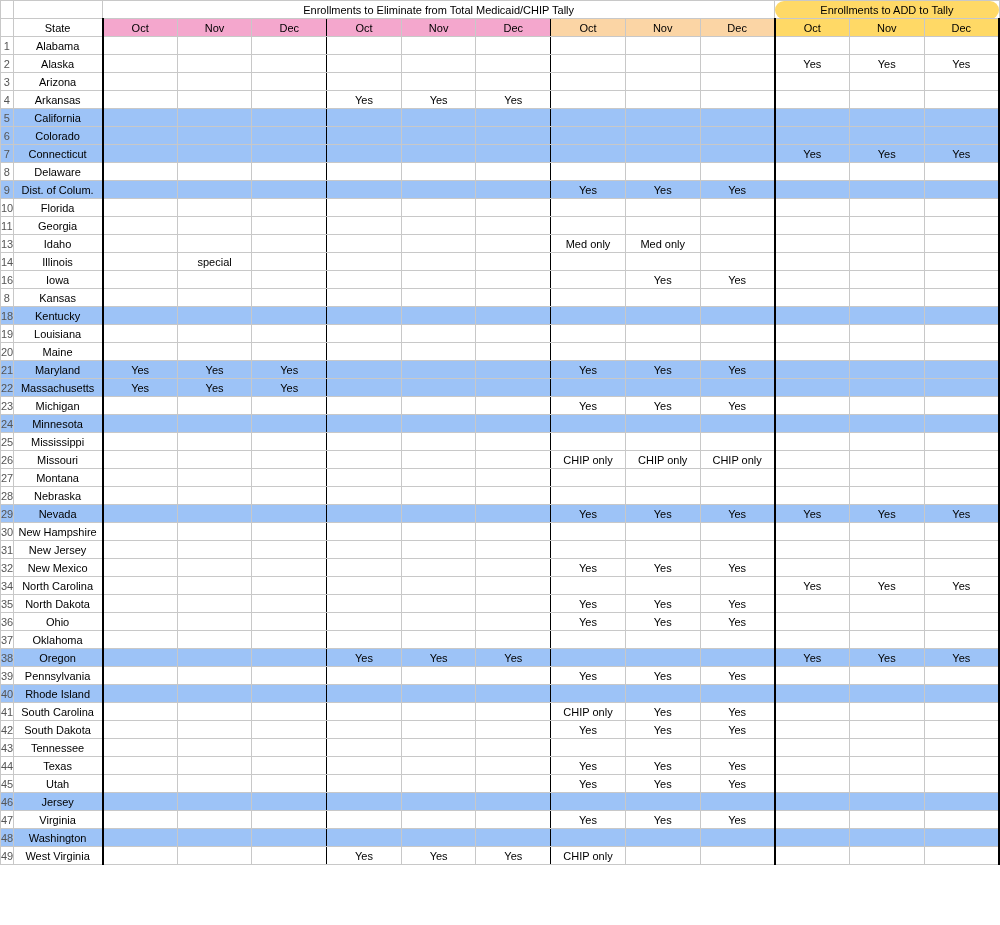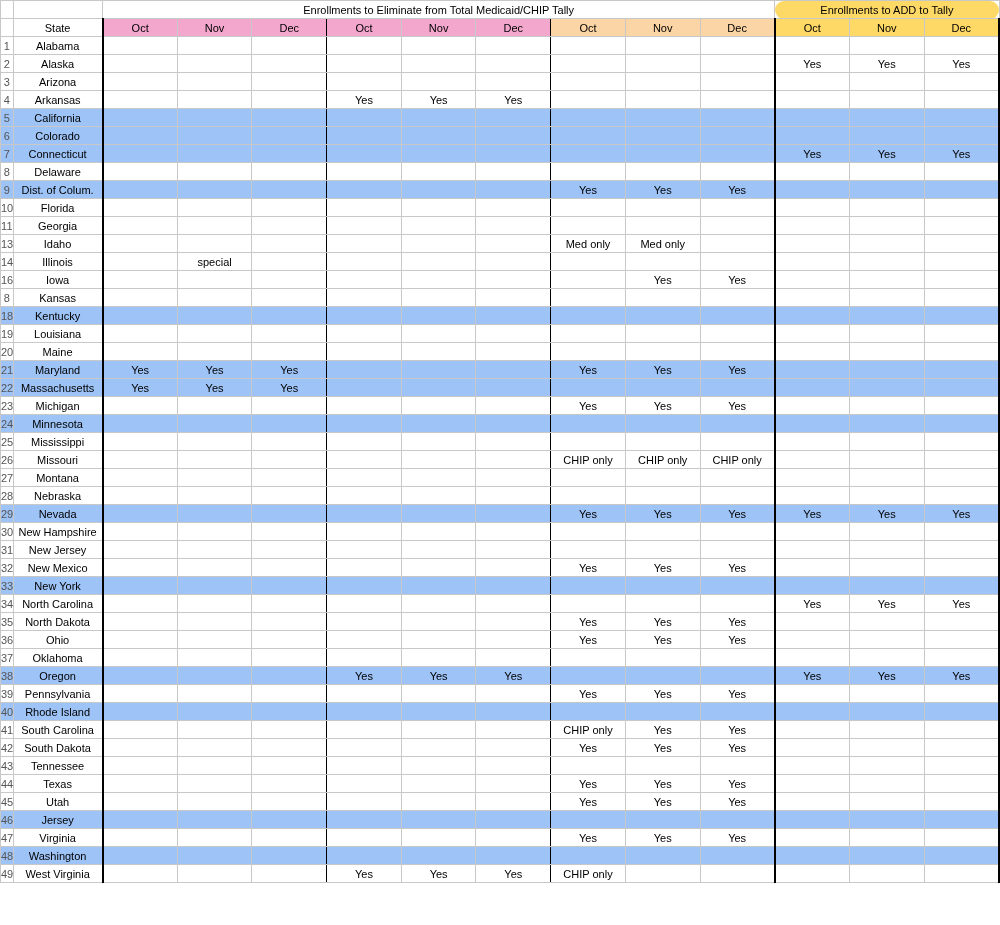--- a/index.html
+++ b/index.html
@@ -653,36 +653,20 @@
           <td class=""></td>
           <td class=""></td>
           <td class="grp-end"></td>
           <td class="">Yes</td>
           <td class="">Yes</td>
           <td class="sep-right">Yes</td>
           <td class=""></td>
           <td class=""></td>
           <td class="lastcol"></td>
         </tr>
-        <tr class="hl">
-          <td class="rowhdr">33</td>
-          <td class="statecell">New York</td>
-          <td class="sep-left"></td>
-          <td class=""></td>
-          <td class="grp-end"></td>
-          <td class=""></td>
-          <td class=""></td>
-          <td class="grp-end"></td>
-          <td class=""></td>
-          <td class=""></td>
-          <td class="sep-right"></td>
-          <td class=""></td>
-          <td class=""></td>
-          <td class="lastcol"></td>
-        </tr>
         <tr>
           <td class="rowhdr">34</td>
           <td class="statecell">North Carolina</td>
           <td class="sep-left"></td>
           <td class=""></td>
           <td class="grp-end"></td>
           <td class=""></td>
           <td class=""></td>
           <td class="grp-end"></td>
           <td class=""></td>

